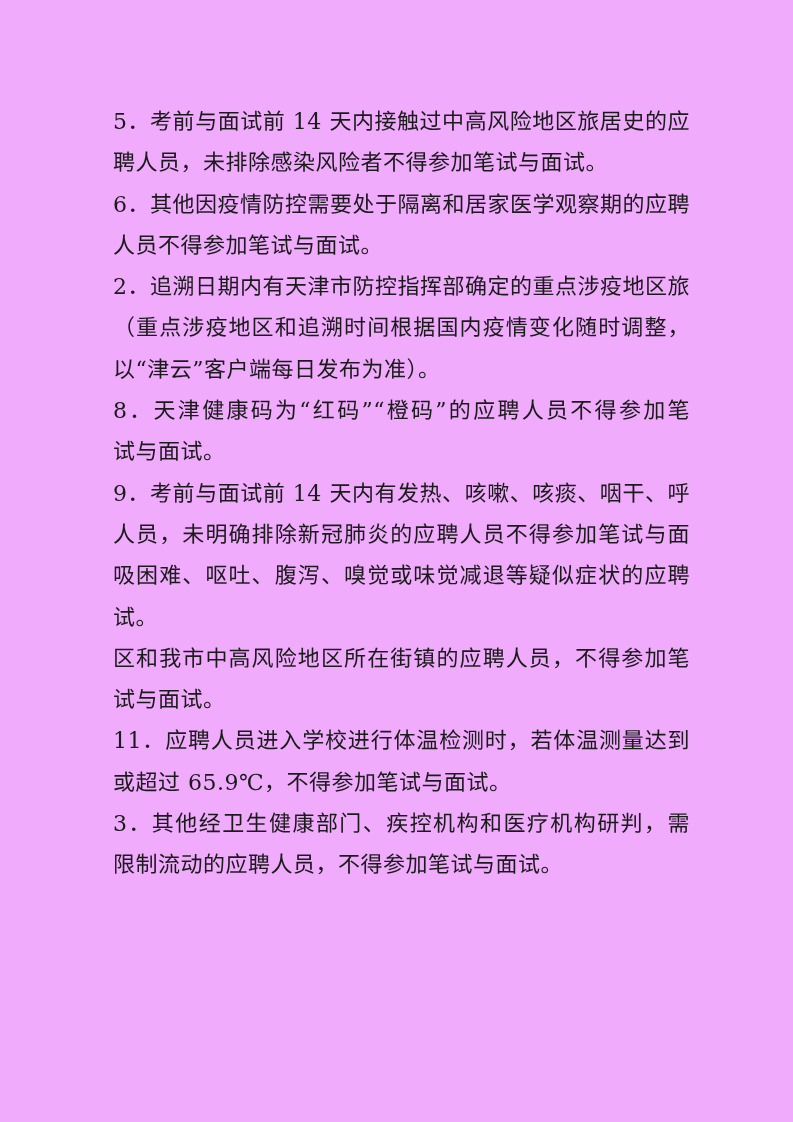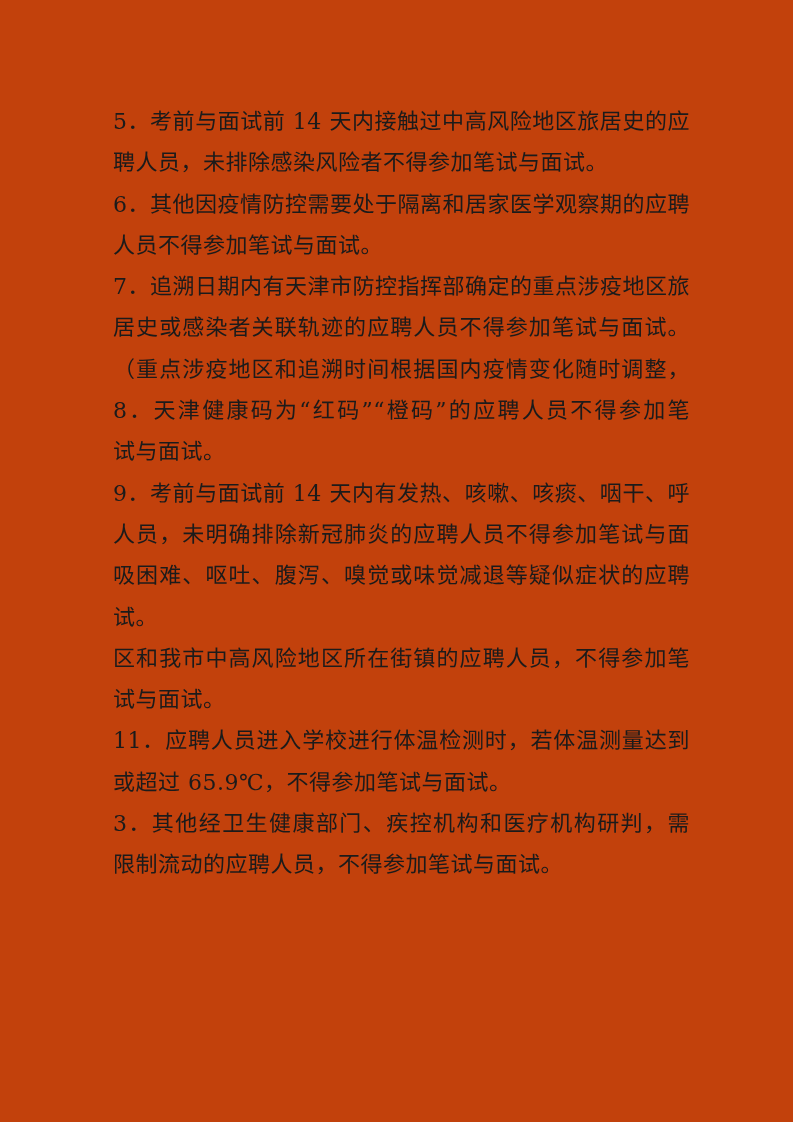--- a/index.html
+++ b/index.html
@@ -35,34 +35,34 @@
   }
   .line.fill {
     text-align: justify;
     text-align-last: justify;
     text-justify: inter-character;
   }
 </style>
 </head>
 <body>
 
-<div class="page" style="background: #c2410c;">
+<div class="page" style="background: #f0abfc;">
   <div class="text-body" id="text-body" style="color: rgb(27, 27, 27);">
       <div class="paragraph">
         <div class="line fill">5．考前与面试前 14 天内接触过中高风险地区旅居史的应</div>
         <div class="line">聘人员，未排除感染风险者不得参加笔试与面试。</div>
       </div>
       <div class="paragraph">
         <div class="line fill">6．其他因疫情防控需要处于隔离和居家医学观察期的应聘</div>
         <div class="line">人员不得参加笔试与面试。</div>
       </div>
       <div class="paragraph">
-        <div class="line fill">7．追溯日期内有天津市防控指挥部确定的重点涉疫地区旅</div>
-        <div class="line fill">居史或感染者关联轨迹的应聘人员不得参加笔试与面试。</div>
+        <div class="line fill">2．追溯日期内有天津市防控指挥部确定的重点涉疫地区旅</div>
         <div class="line fill">（重点涉疫地区和追溯时间根据国内疫情变化随时调整，</div>
+        <div class="line">以“津云”客户端每日发布为准）。</div>
       </div>
       <div class="paragraph">
         <div class="line fill">8．天津健康码为“红码”“橙码”的应聘人员不得参加笔</div>
         <div class="line">试与面试。</div>
       </div>
       <div class="paragraph">
         <div class="line fill">9．考前与面试前 14 天内有发热、咳嗽、咳痰、咽干、呼</div>
         <div class="line fill">人员，未明确排除新冠肺炎的应聘人员不得参加笔试与面</div>
         <div class="line fill">吸困难、呕吐、腹泻、嗅觉或味觉减退等疑似症状的应聘</div>
         <div class="line">试。</div>

